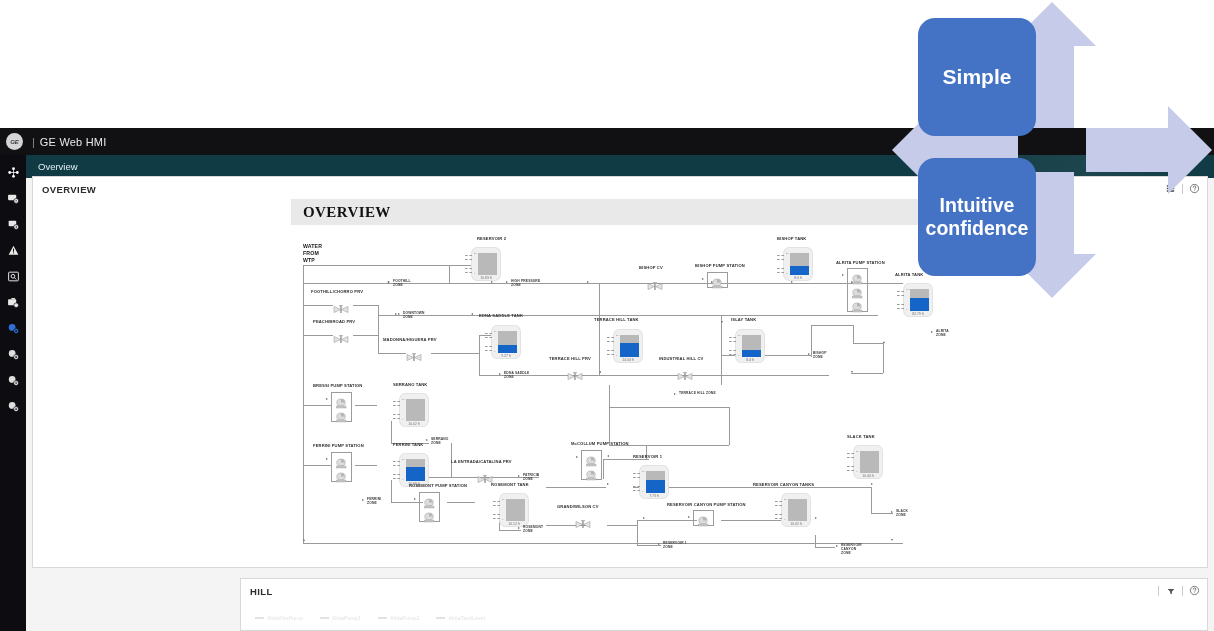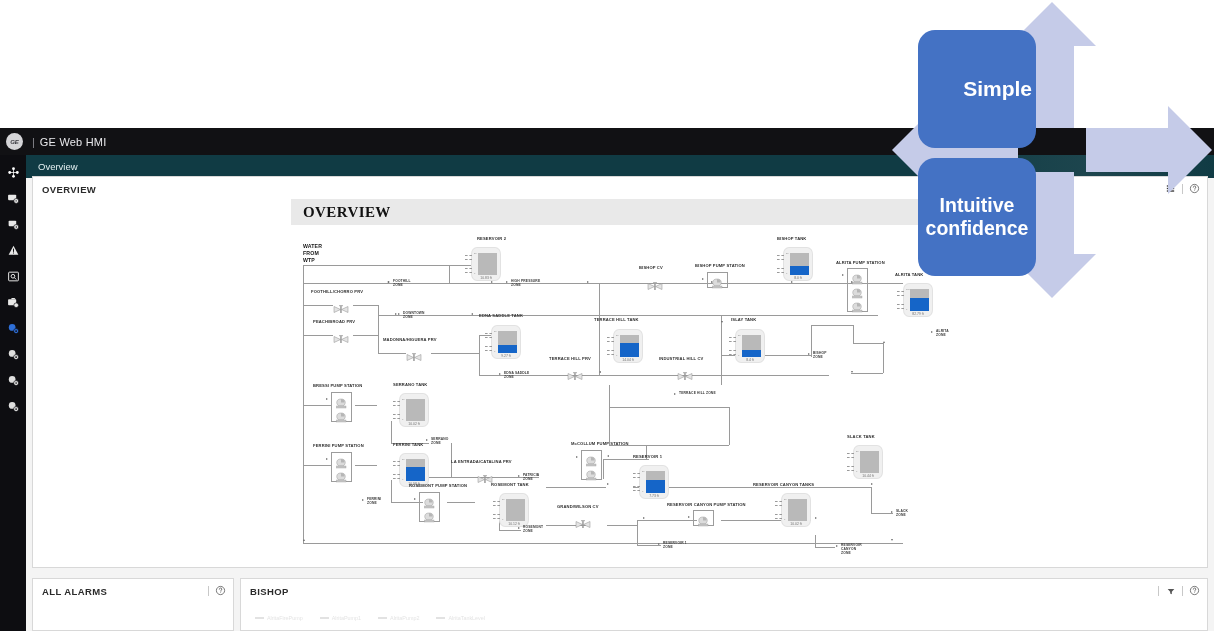--- a/index.html
+++ b/index.html
@@ -105,21 +105,21 @@
   .lg-dash { width:9px; height:1.6px; background:#e2e2e2; }
   .lg-txt { font-size:5.4px; color:#e4e4e4; }
 
   
   .promo { position:absolute; left:890px; top:0px; width:324px; height:300px; }
   .promo-cross { position:absolute; left:0; top:0; width:324px; height:300px; }
   .pbox { position:absolute; width:118px; height:118px; border-radius:17px; background:#4472c4;
     display:flex; align-items:center; justify-content:center; text-align:center;
     color:#fff; font-size:21px; font-weight:bold; line-height:1.18; padding:4px; }
   .pbox.small { font-size:19.5px; }
-  #pb-tl { left:28px; top:30px;justify-content:flex-end; }
+  #pb-tl { left:28px; top:18px; }
   #pb-tr { left:156px; top:30px; }
   #pb-bl { left:28px; top:158px; }
   #pb-br { left:156px; top:158px; }
 </style>
 </head>
 <body>
 
 <div id="root">
 
   <div class="app-window">
@@ -698,36 +698,23 @@
             <div class="arrow d" style="left: 600px; top: 314px;"></div>
             <div class="arrow r" style="left: 352px; top: 292px;"></div>
             <div class="arrow r" style="left: 524px; top: 292px;"></div>
             <div class="arrow r" style="left: 580px; top: 258px;"></div>
             <div class="arrow r" style="left: 246px; top: 248px;"></div>
           </div>
       </div>
     </div>
   </div>
 
-  <div class="panel alarms-panel">
-    <div class="panel-title">ALL ALARMS</div>
-    <div class="panel-tools">
-      <div class="vsep"></div>
-      <div class="tool-ico">
-        <svg width="11" height="11" viewBox="0 0 24 24" fill="none" stroke="#555" stroke-width="1.7">
-          <circle cx="12" cy="12" r="9"></circle>
-          <path d="M9.4 9.2a2.7 2.7 0 1 1 3.4 2.7v1.6" stroke-linecap="round"></path>
-          <circle cx="12.2" cy="16.6" r="1" fill="#555" stroke="none"></circle>
-        </svg>
-      </div>
-    </div>
-  </div>
 
   <div class="panel trend-panel">
-    <div class="panel-title">BISHOP</div>
+    <div class="panel-title">HILL</div>
     <div class="panel-tools">
       <div class="vsep"></div>
       <div class="tool-ico">
         <svg width="10" height="10" viewBox="0 0 24 24" fill="#555">
           <path d="M4 7 h16 l-6 7 v6 l-4 -2 v-4 Z"></path>
         </svg>
       </div>
       <div class="vsep"></div>
       <div class="tool-ico">
         <svg width="11" height="11" viewBox="0 0 24 24" fill="none" stroke="#555" stroke-width="1.7">

